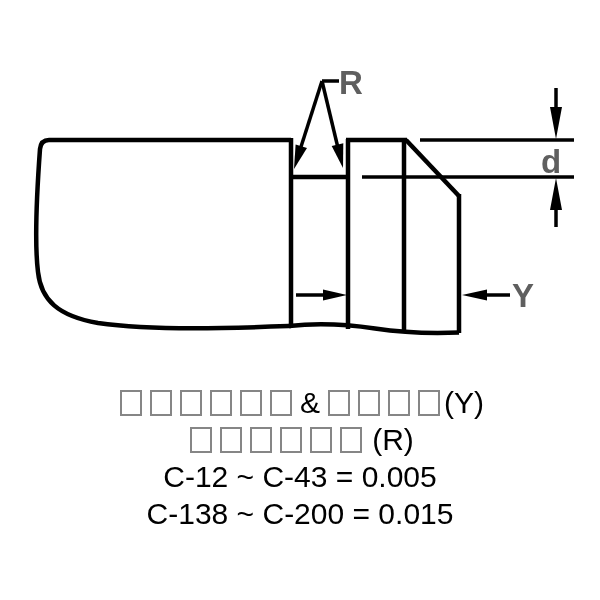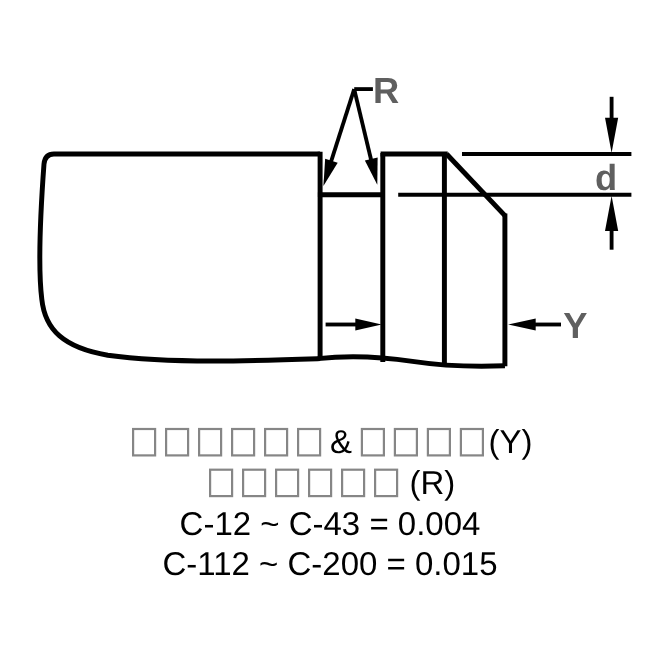--- a/index.html
+++ b/index.html
@@ -91,15 +91,15 @@
   <text class="dimlabel" x="512" y="307">Y</text>
 </svg>
 
 <div id="caption">
   <div class="cap-line">
     <span><span class="tofu"></span><span class="tofu"></span><span class="tofu"></span><span class="tofu"></span><span class="tofu"></span><span class="tofu"></span></span><span class="amp">&amp;</span><span><span class="tofu"></span><span class="tofu"></span><span class="tofu"></span><span class="tofu"></span></span><span>(Y)</span>
   </div>
   <div class="cap-line">
     <span><span class="tofu"></span><span class="tofu"></span><span class="tofu"></span><span class="tofu"></span><span class="tofu"></span><span class="tofu"></span></span><span class="suffix2">(R)</span>
   </div>
-  <div class="cap-line">C-12 ~ C-43 = 0.004</div>
-  <div class="cap-line">C-112 ~ C-200 = 0.015</div>
+  <div class="cap-line">C-12 ~ C-43 = 0.005</div>
+  <div class="cap-line">C-138 ~ C-200 = 0.015</div>
 </div>
 
 </body></html>

